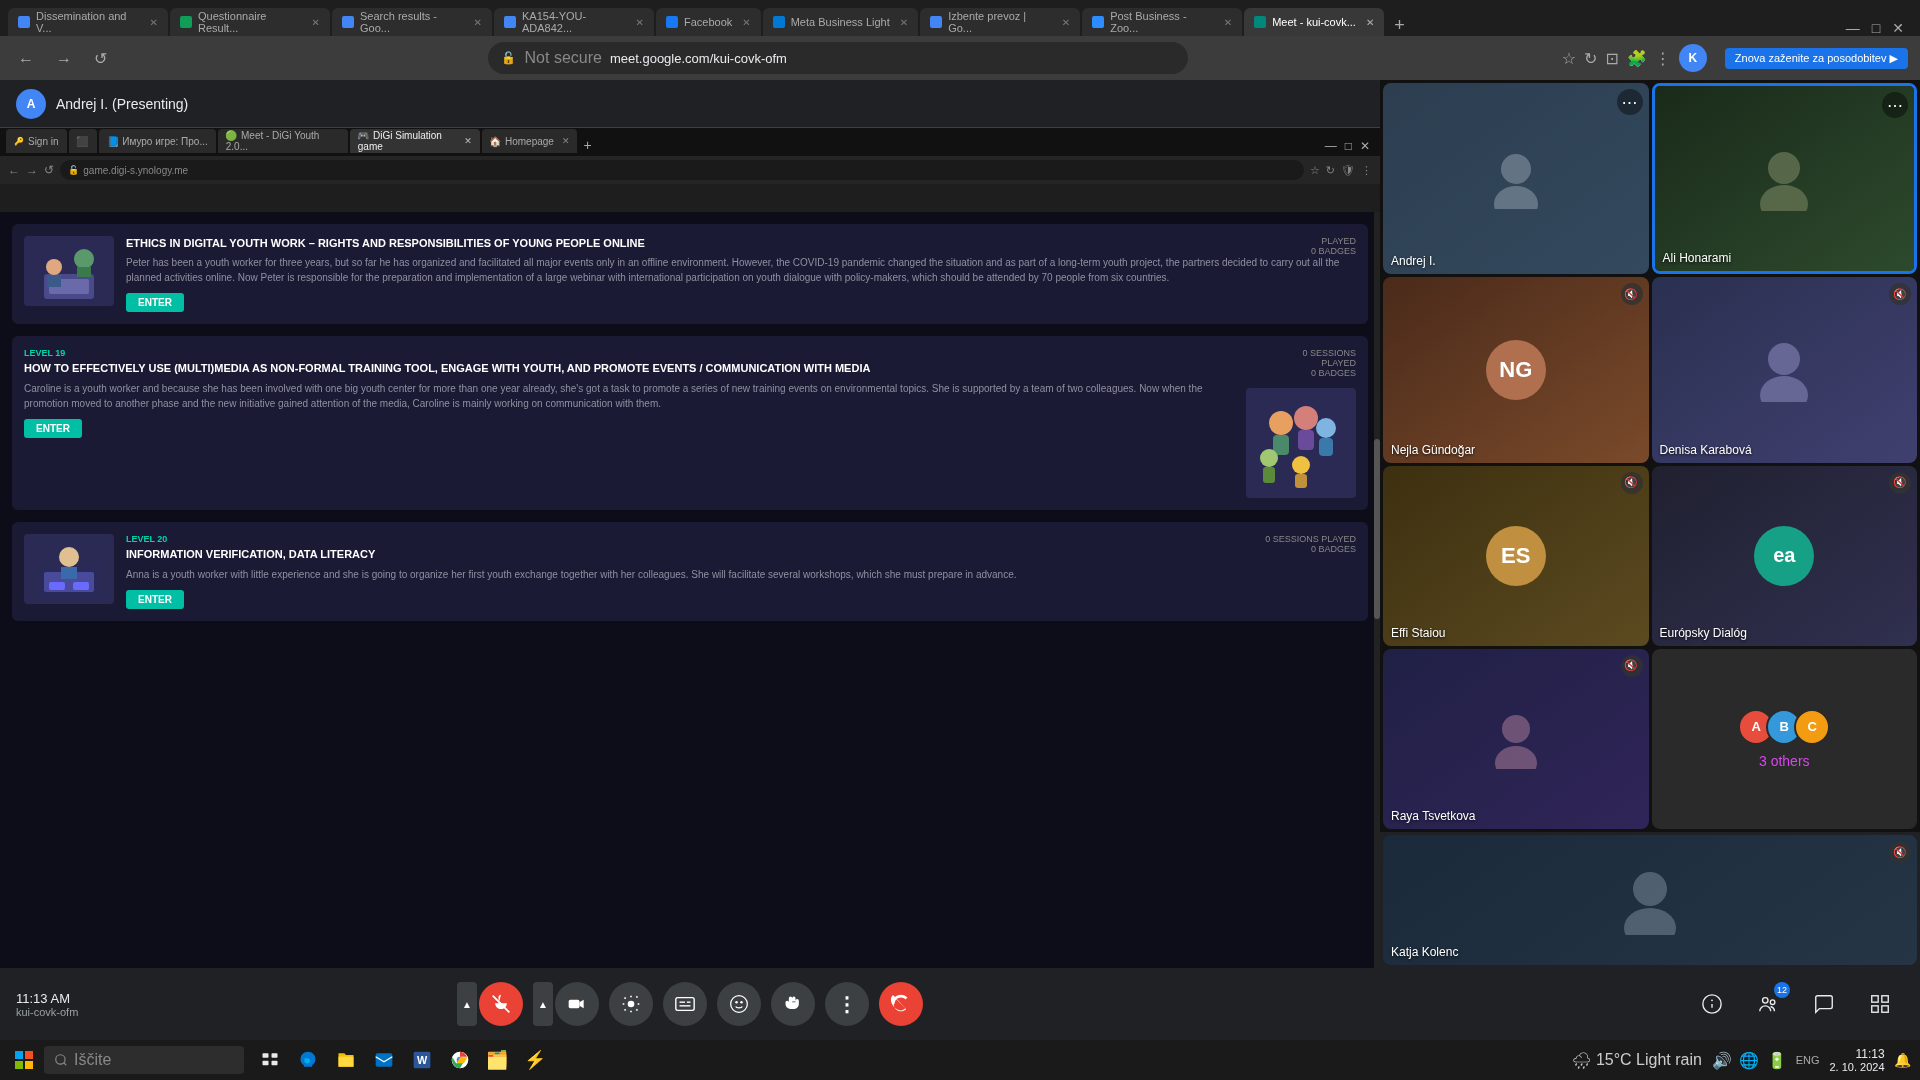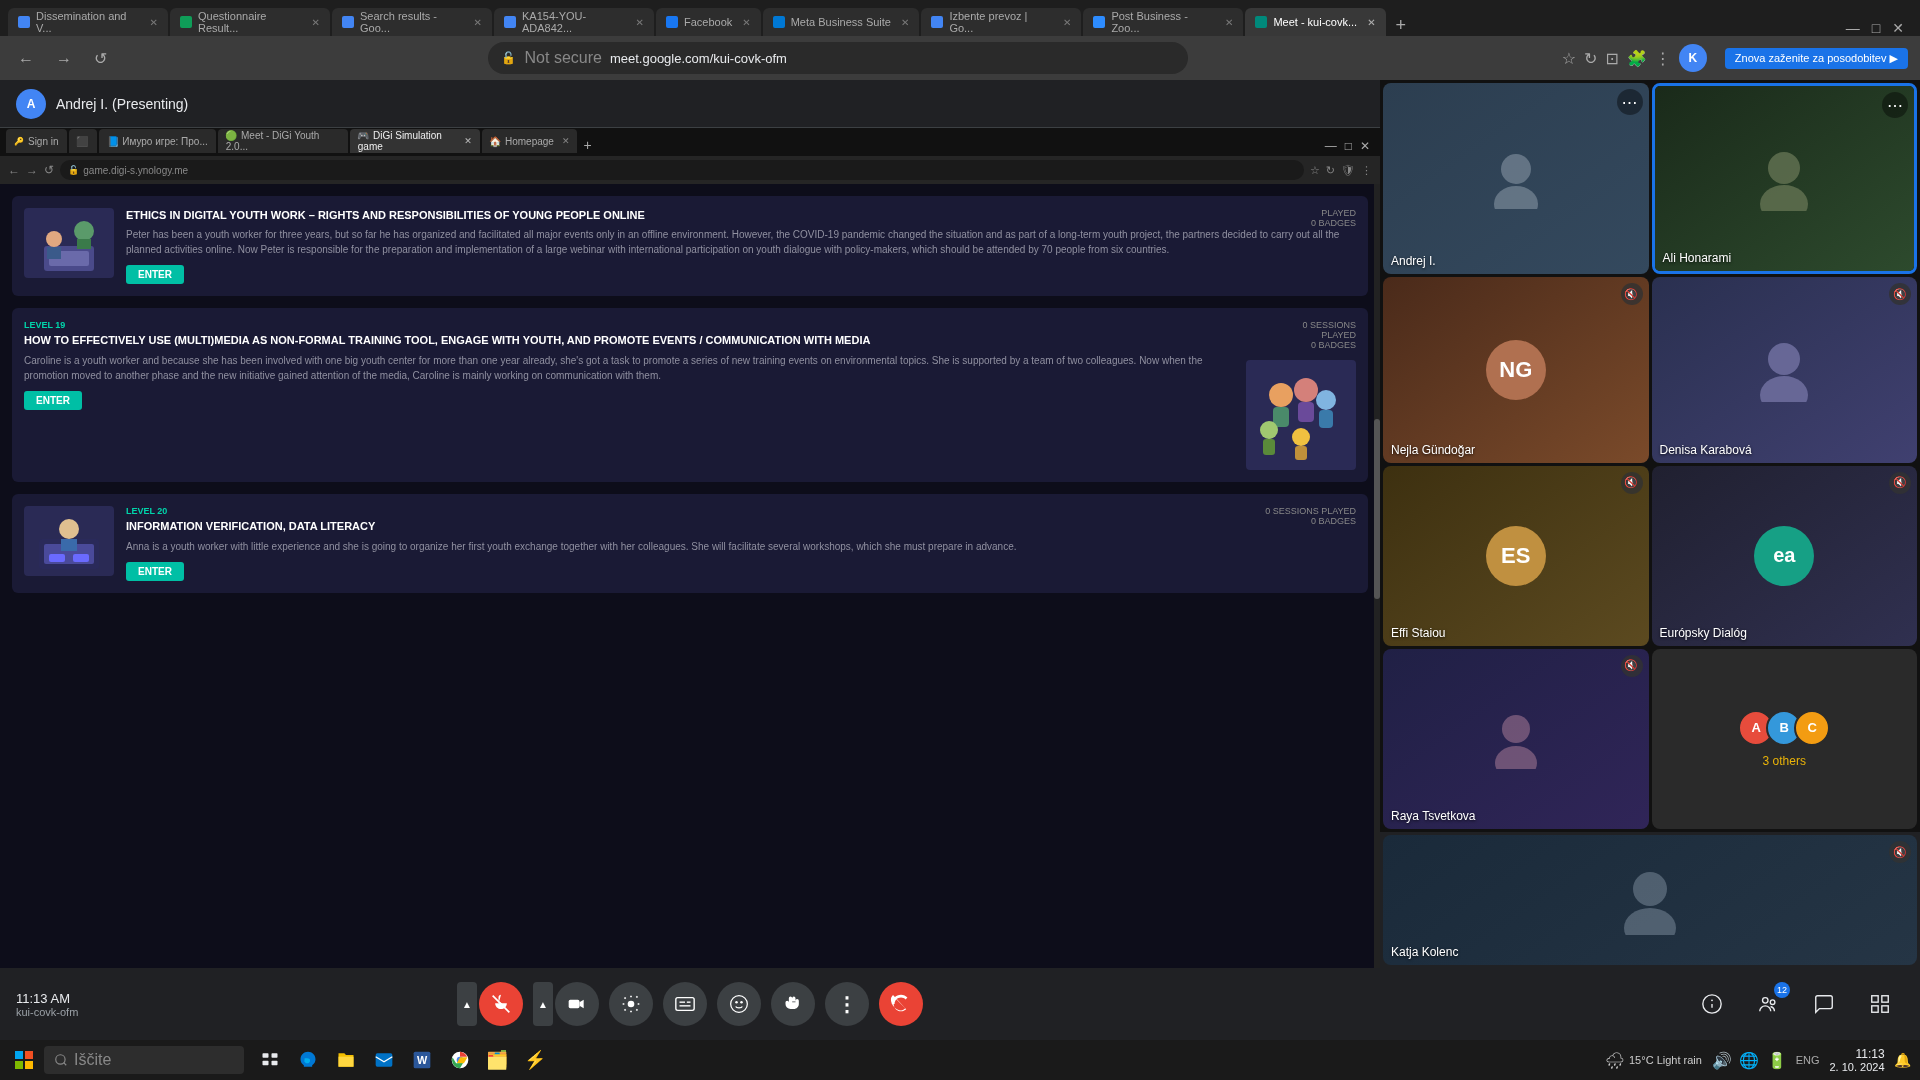--- a/index.html
+++ b/index.html
@@ -138,21 +138,21 @@
         <span>KA154-YOU-ADA842...</span>
         <span class="tclose">✕</span>
       </div>
       <div class="browser-tab">
         <span style="width:12px;height:12px;background:#1877f2;border-radius:2px;display:inline-block;flex-shrink:0;"></span>
         <span>Facebook</span>
         <span class="tclose">✕</span>
       </div>
       <div class="browser-tab">
         <span style="width:12px;height:12px;background:#0078d4;border-radius:2px;display:inline-block;flex-shrink:0;"></span>
-        <span>Meta Business Suite</span>
+        <span>Meta Business Light</span>
         <span class="tclose">✕</span>
       </div>
       <div class="browser-tab">
         <span style="width:12px;height:12px;background:#4285f4;border-radius:2px;display:inline-block;flex-shrink:0;"></span>
         <span>Izbente prevoz | Go...</span>
         <span class="tclose">✕</span>
       </div>
       <div class="browser-tab">
         <span style="width:12px;height:12px;background:#2d8cff;border-radius:2px;display:inline-block;flex-shrink:0;"></span>
         <span>Post Business - Zoo...</span>
@@ -242,21 +242,21 @@
             <div class="inner-addr-input">
               <span style="color:#888;font-size:9px;">🔓</span>
               <span class="inner-addr-url">game.digi-s.ynology.me</span>
             </div>
             <span style="color:#888;font-size:11px;cursor:pointer;">☆</span>
             <span style="color:#888;font-size:11px;cursor:pointer;">↻</span>
             <span style="color:#888;font-size:11px;cursor:pointer;">🛡</span>
             <span style="color:#888;font-size:11px;cursor:pointer;">⋮</span>
           </div>
 
-          <div class="game-scroll-area" style="position:relative;">
+          <div class="game-scroll-area" style="position:relative;margin-top:28px;">
 
             <div class="gcard">
               <div class="gcard-img">
 
                 <svg width="80" height="65" viewBox="0 0 80 65">
                   <rect x="15" y="35" width="50" height="25" rx="3" fill="#4a4a8a"></rect>
                   <rect x="20" y="40" width="40" height="15" rx="2" fill="#6a6aaa"></rect>
                   <circle cx="25" cy="28" r="8" fill="#e0a880"></circle>
                   <rect x="18" y="36" width="14" height="12" fill="#3a5a8a"></rect>
                   <circle cx="55" cy="20" r="10" fill="#5a9a6a"></circle>
@@ -483,21 +483,21 @@
           <div class="vtile-mute">🔇</div>
         </div>
 
         <div class="vtile bg-others">
           <div style="display:flex;flex-direction:column;align-items:center;justify-content:center;gap:8px;width:100%;height:100%;">
             <div style="display:flex;gap:-6px;">
               <div style="width:36px;height:36px;border-radius:50%;background:#e74c3c;display:flex;align-items:center;justify-content:center;color:white;font-size:13px;font-weight:bold;border:2px solid #2a2a2a;margin-right:-8px;">A</div>
               <div style="width:36px;height:36px;border-radius:50%;background:#3498db;display:flex;align-items:center;justify-content:center;color:white;font-size:13px;font-weight:bold;border:2px solid #2a2a2a;">B</div>
               <div style="width:36px;height:36px;border-radius:50%;background:#f39c12;display:flex;align-items:center;justify-content:center;color:white;font-size:13px;font-weight:bold;border:2px solid #2a2a2a;margin-left:-8px;">C</div>
             </div>
-            <span style="color:#eab308;font-size:12px;font-weight:500;">3 others</span>
+            <span style="color:#d946ef;font-size:14px;font-weight:500;">3 others</span>
           </div>
         </div>
       </div>
 
       <div style="height:130px;position:relative;margin:3px 3px 3px 3px;border-radius:8px;overflow:hidden;background:linear-gradient(145deg,#1a2a3a,#253545);">
         <div style="display:flex;align-items:center;justify-content:center;width:100%;height:100%;">
           <svg width="70" height="70" viewBox="0 0 70 70" style="opacity:0.75;">
             <circle cx="35" cy="24" r="17" fill="#607080"></circle>
             <ellipse cx="35" cy="63" rx="26" ry="20" fill="#607080"></ellipse>
           </svg>
@@ -598,21 +598,21 @@
           <path d="M7.3 16L3 8.8A10 10 0 0012 22l3.7-6.4-8.4.4z" fill="#34a853"></path>
           <path d="M16.7 16L21 8.8H12L8.3 15.6 16.7 16z" fill="#fbbc05"></path>
         </svg>
       </div>
       <div class="win-app-icon">🗂️</div>
       <div class="win-app-icon">⚡</div>
     </div>
     <div class="win-sys-tray">
       <div class="win-icons-tray">
         <span>🌧</span>
-        <span style="font-size:11px;color:#ccc;white-space:nowrap;">15°C  Light rain</span>
+        <span style="font-size:16px;color:#ccc;white-space:nowrap;">15°C  Light rain</span>
       </div>
       <div style="display:flex;gap:8px;align-items:center;">
         <span style="cursor:pointer;">🔊</span>
         <span style="cursor:pointer;">🌐</span>
         <span style="cursor:pointer;">🔋</span>
         <span style="cursor:pointer;font-size:11px;color:#aaa;">ENG</span>
       </div>
       <div class="win-time-display">
         <span class="win-time-text">11:13</span>
         <span class="win-date-text">2. 10. 2024</span>

